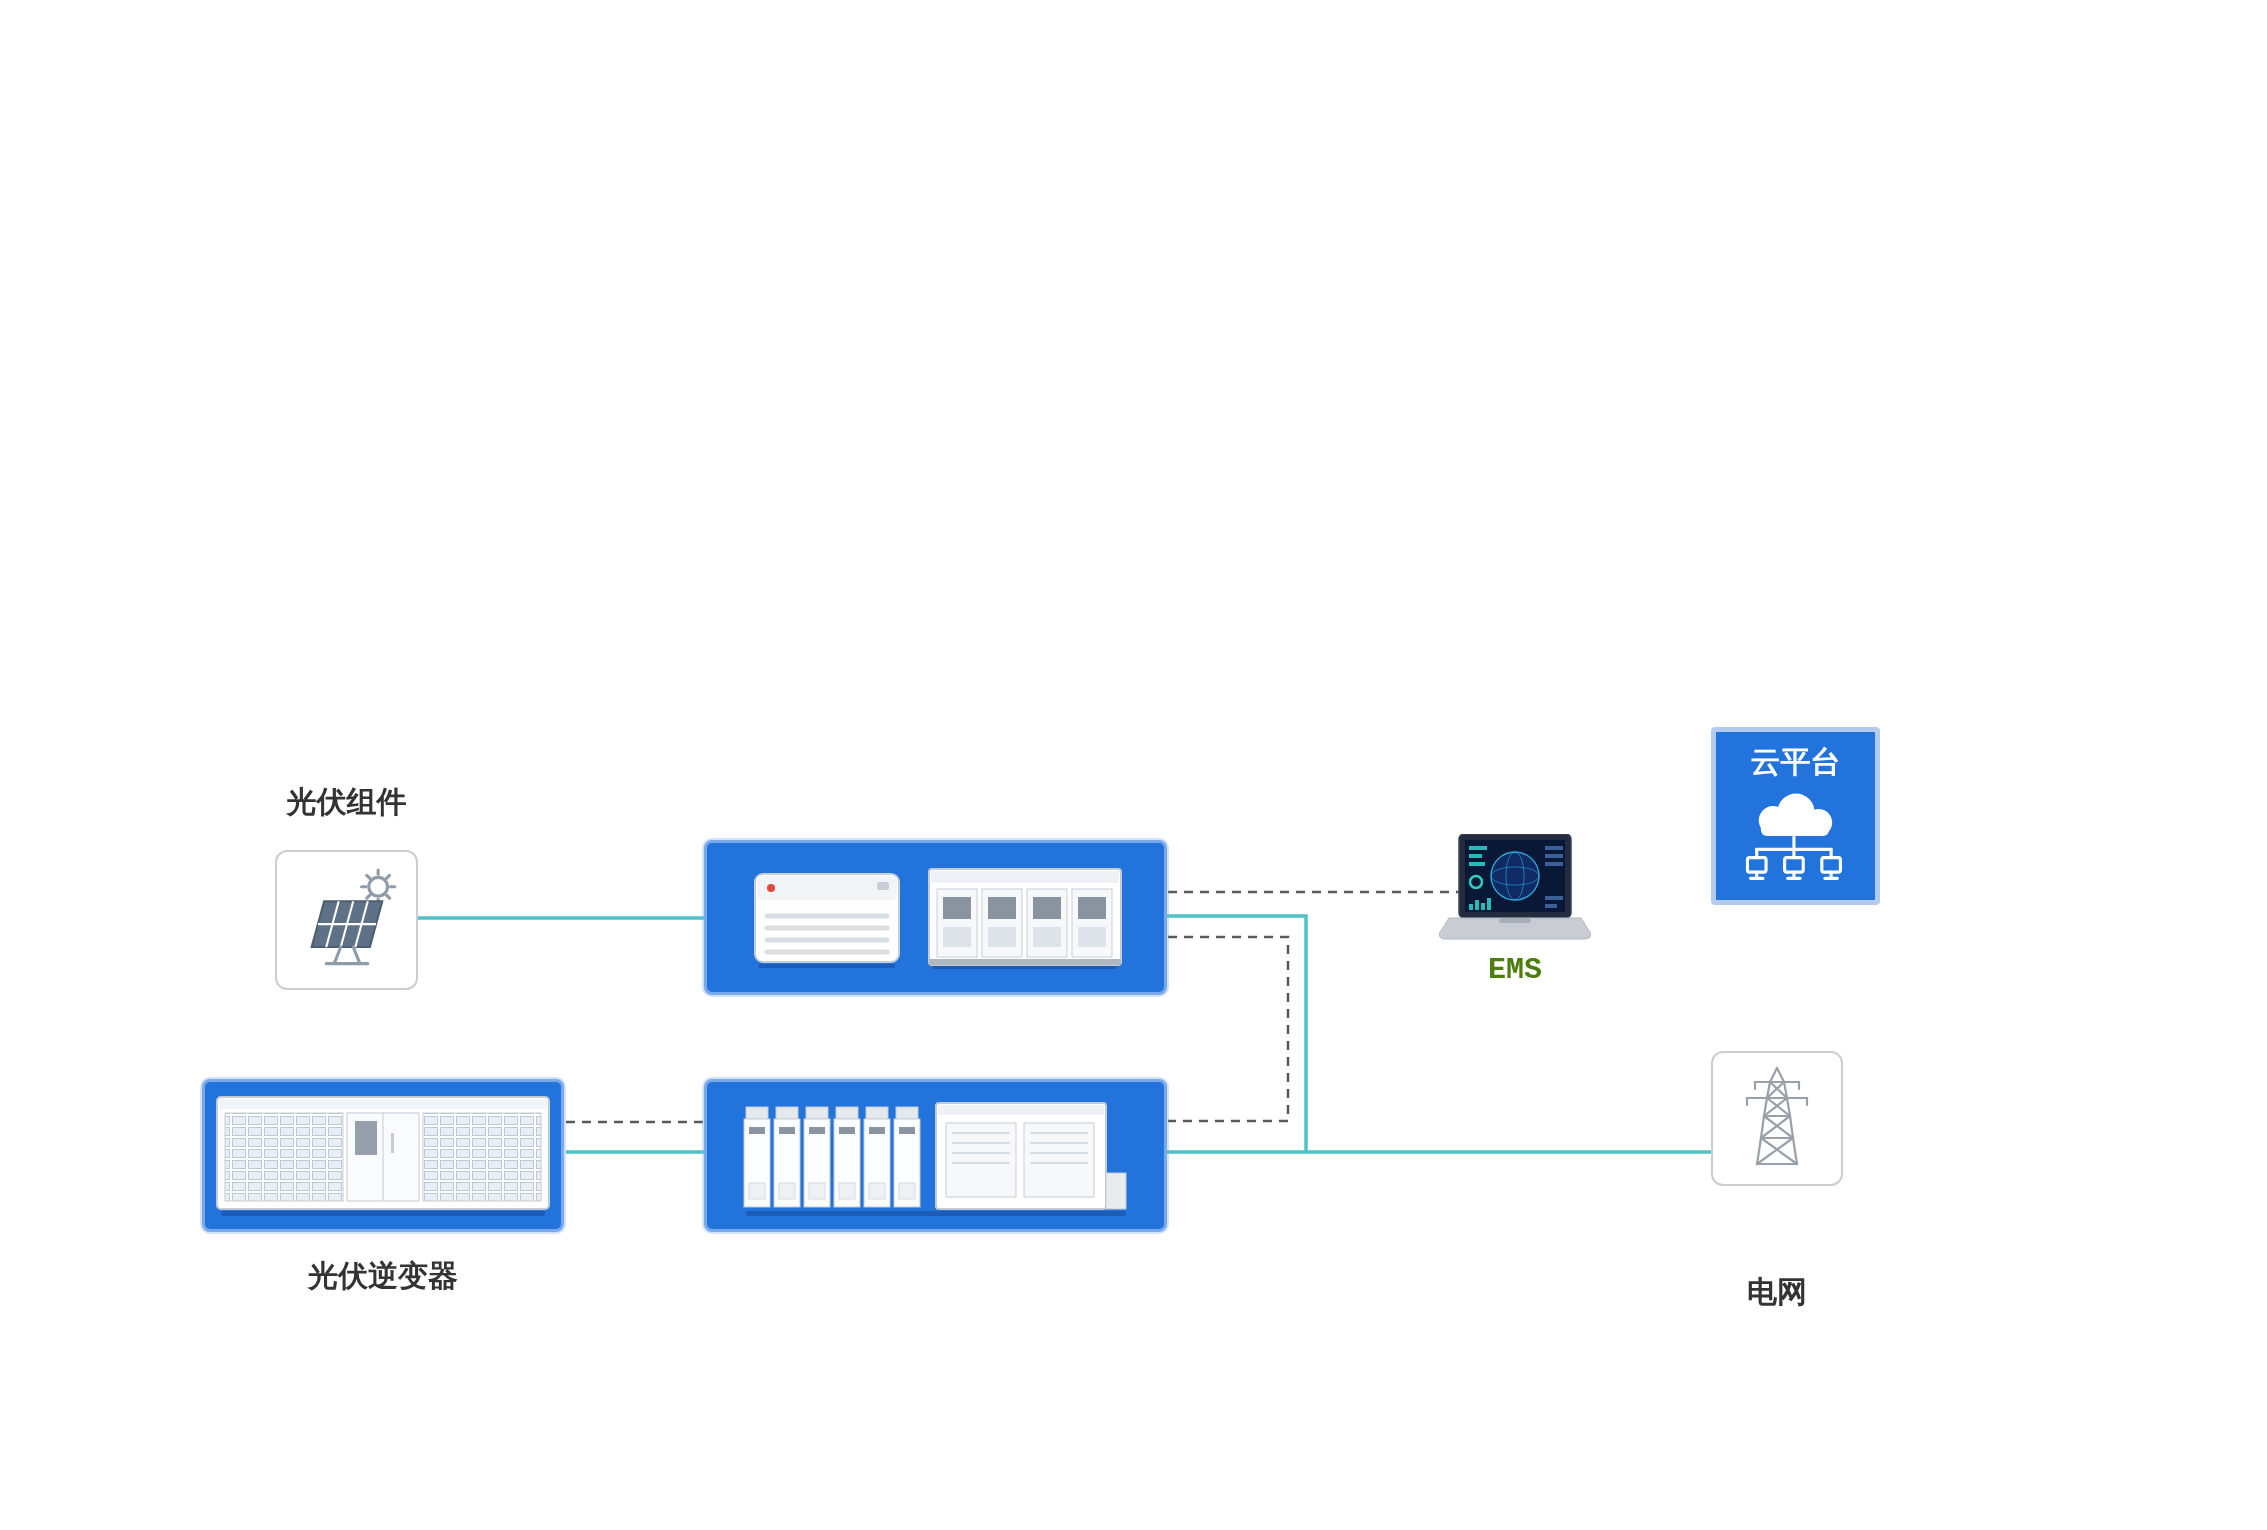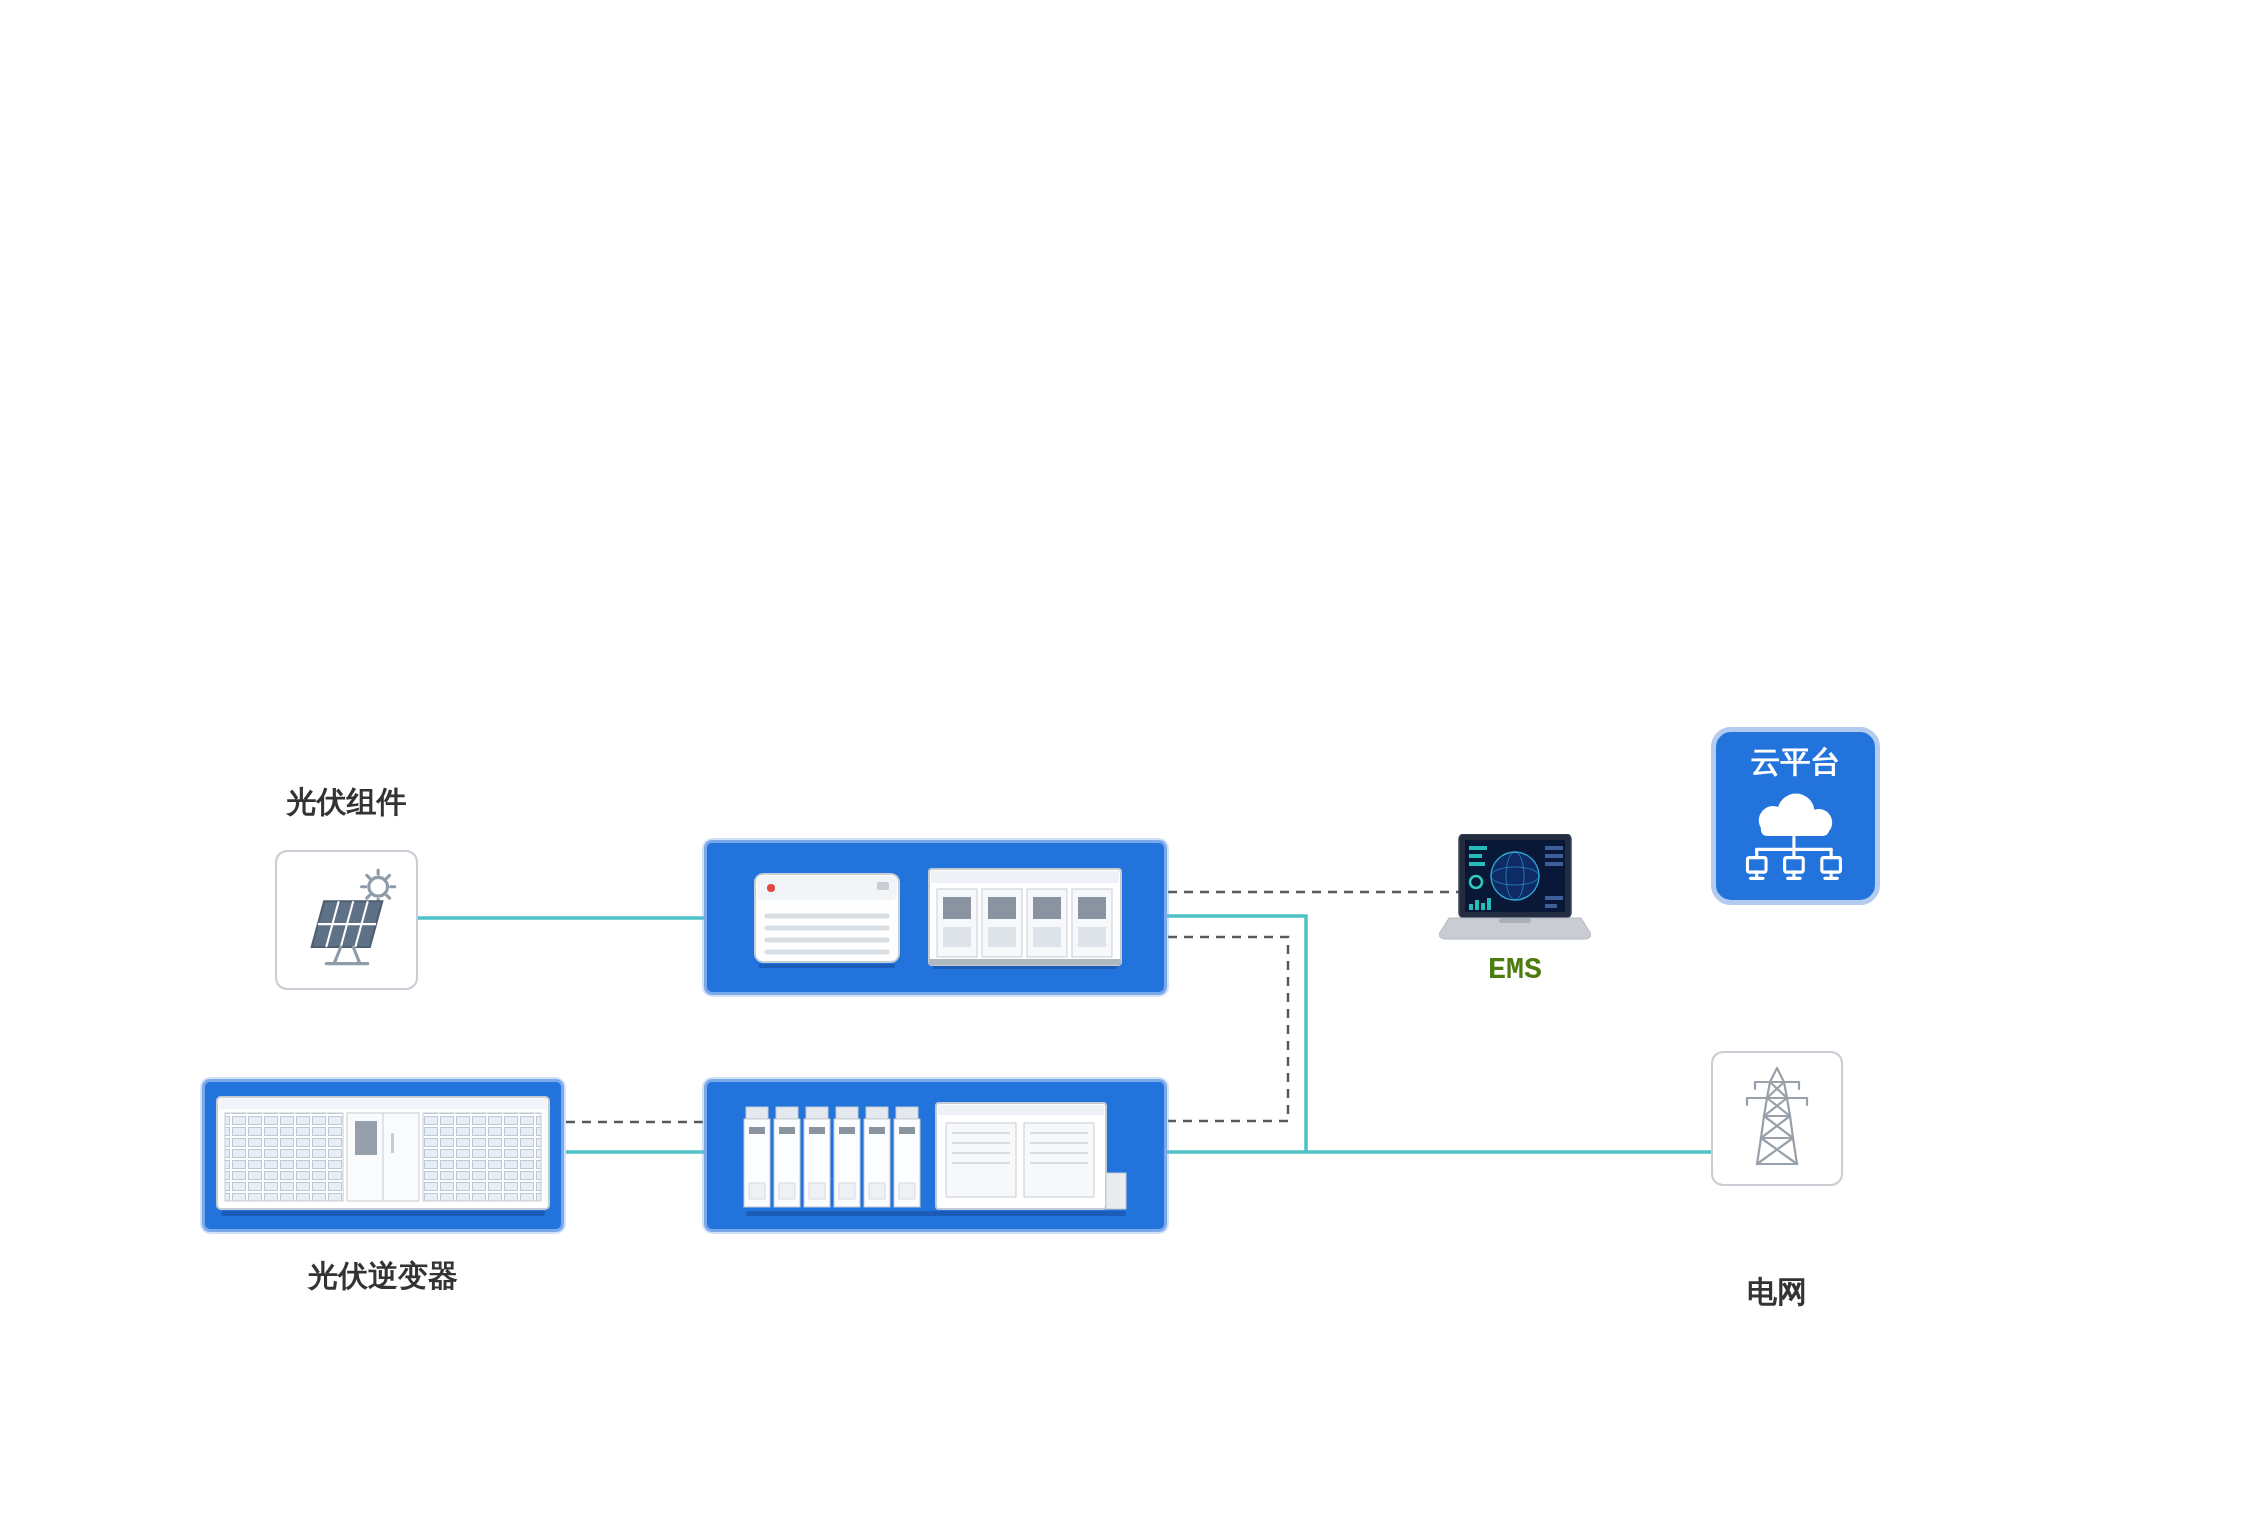--- a/index.html
+++ b/index.html
@@ -14,21 +14,21 @@
     box-shadow:0 0 0 2px rgba(122,169,234,.35);
   }
   .whitebox{background:#ffffff;border:2px solid #C9CED4;border-radius:12px;}
   .lbl{position:absolute;font-weight:bold;font-size:30px;color:#333333;text-align:center;line-height:1.2;font-family:Liberation Mono, monospace;}
   
   .pv-box{left:275px;top:850px;width:143px;height:140px;}
   .inv-box{left:704px;top:840px;width:463px;height:155px;gap:18px;}
   .ems-box{left:1439px;top:834px;width:152px;height:110px;}
   .cloud-box{
     left:1711px;top:727px;width:169px;height:178px;
-    background:#2273DB;border:5px solid #B3CBEE;border-radius:20px;
+    background:#2273DB;border:5px solid #B3CBEE;border-radius:4px;
     flex-direction:column;justify-content:flex-start;
   }
   .bat-box{left:202px;top:1079px;width:362px;height:153px;}
   .pcs-box{left:704px;top:1079px;width:463px;height:153px;}
   .grid-box{left:1711px;top:1051px;width:132px;height:135px;}
   
   .pv-lbl{left:245px;top:786px;width:203px;}
   .inv-lbl{left:704px;top:775px;width:463px;}
   .ems-lbl{left:1439px;top:952px;width:152px;color:#4d7c0f;}
   .bat-lbl{left:202px;top:1260px;width:362px;}

